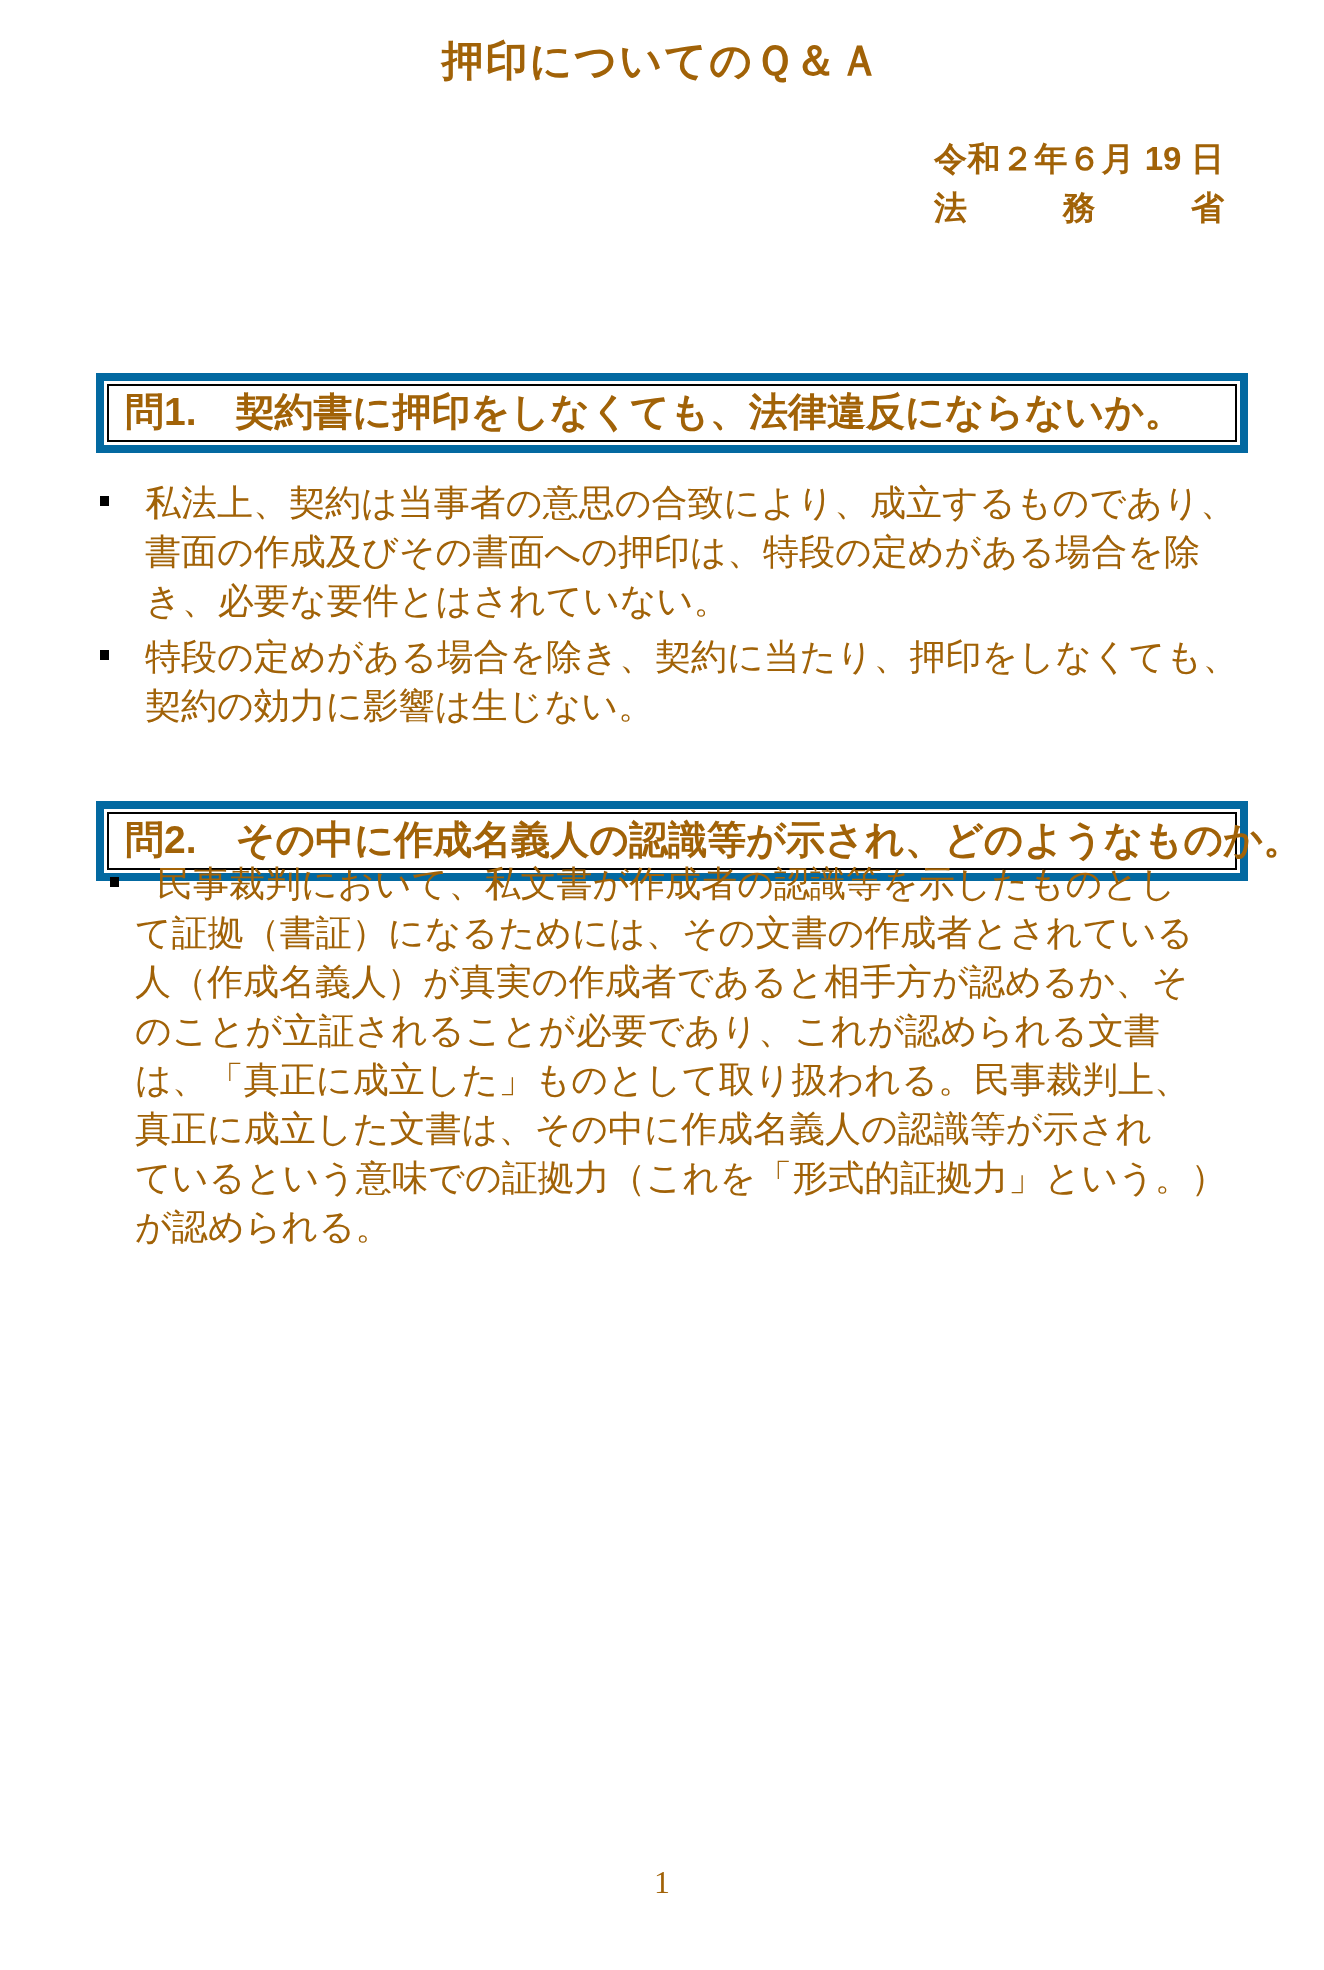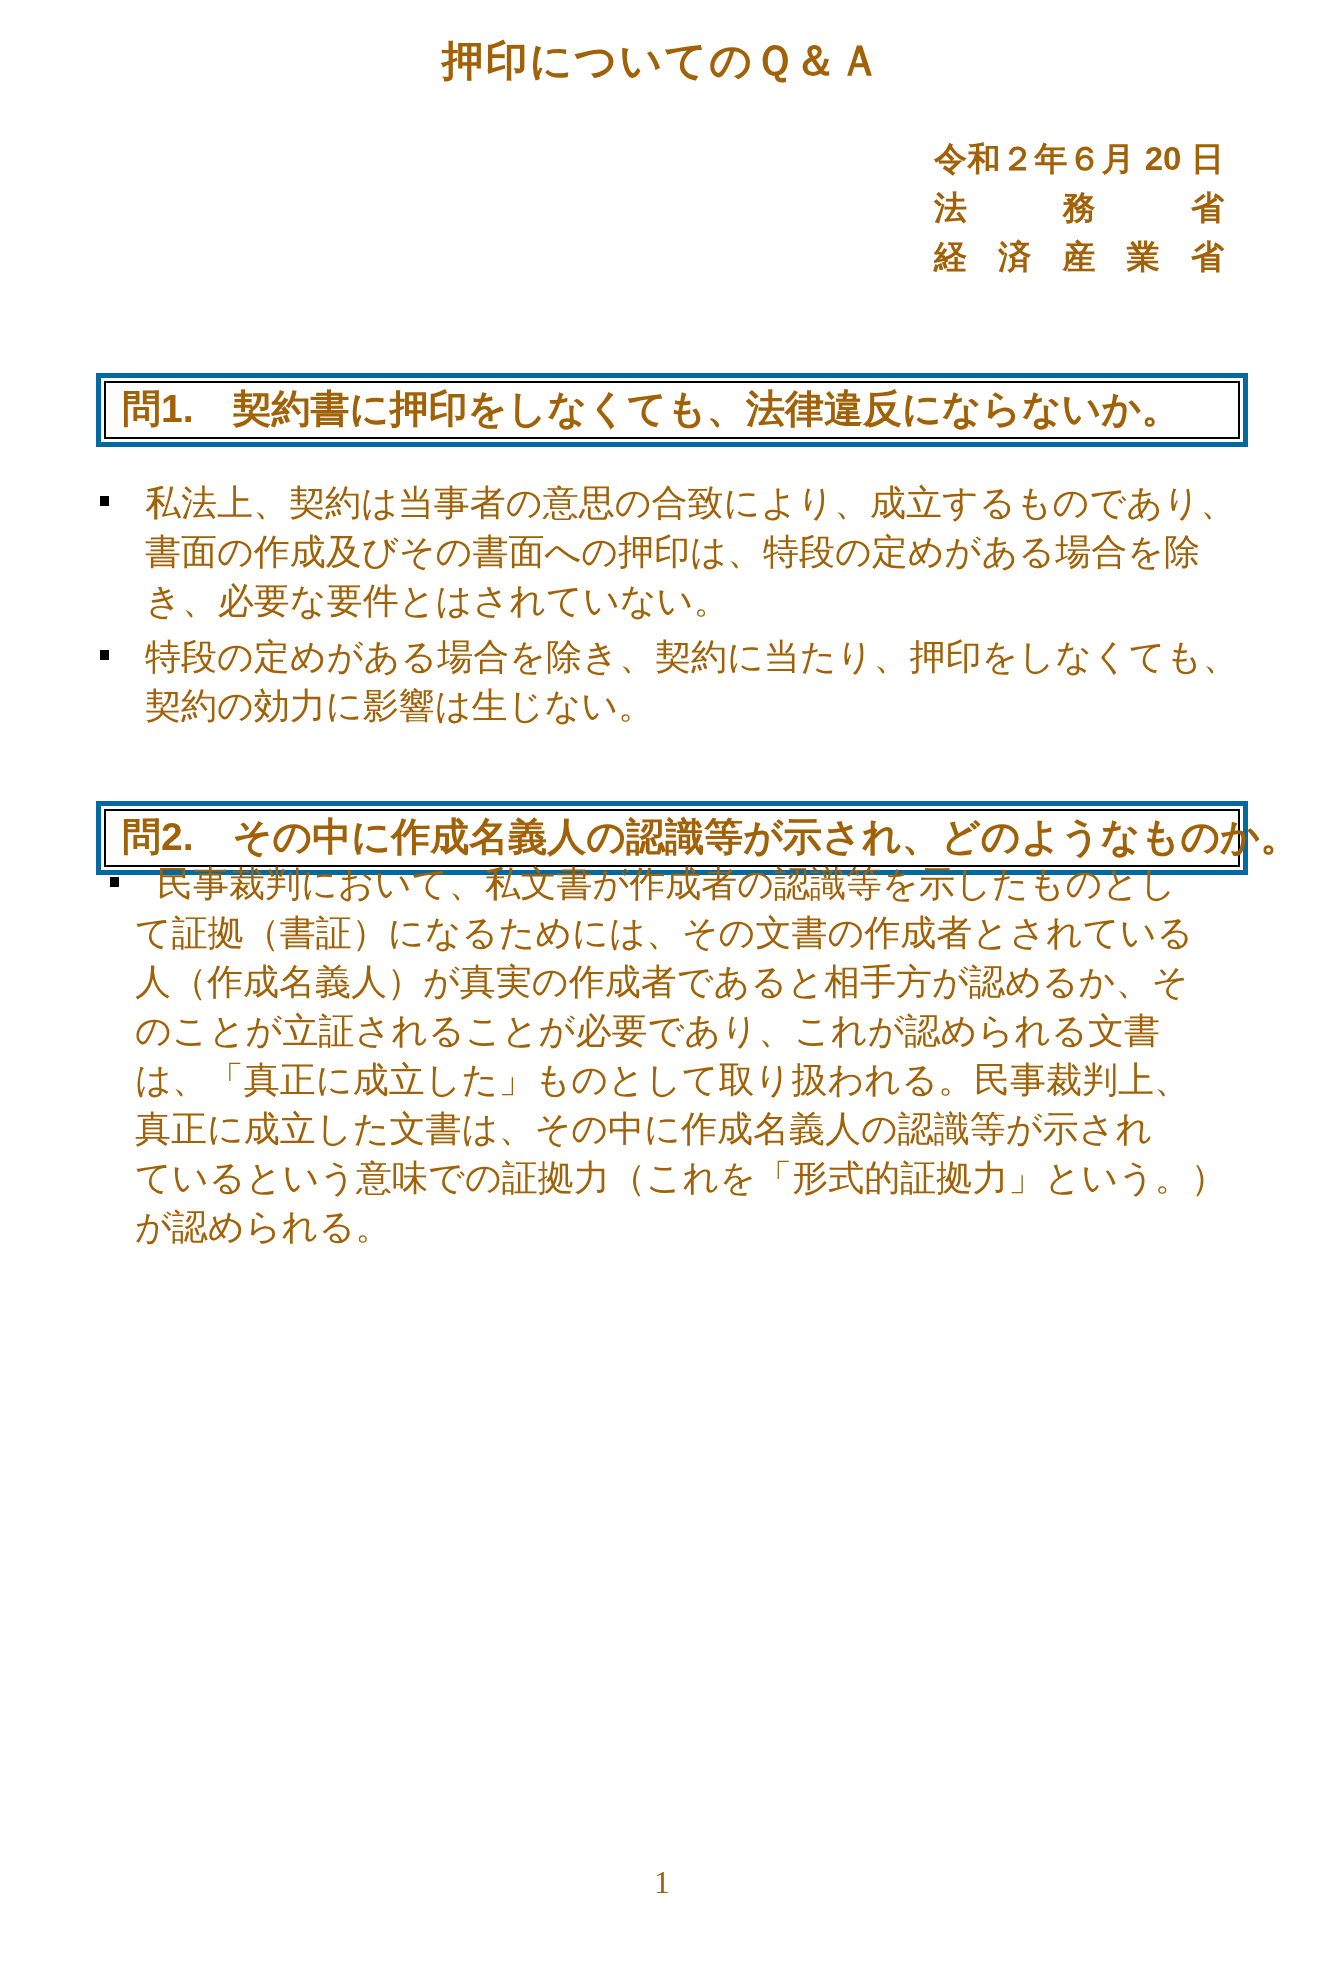--- a/index.html
+++ b/index.html
@@ -45,21 +45,21 @@
     text-align: justify;
     text-align-last: justify;
   }
 
   
   .qbox {
     position: absolute;
     left: 96px;
     width: 1152px;
     box-sizing: border-box;
-    border: 5px solid #0369a1;
+    border: 8px solid #0369a1;
     padding: 3px;
     background: #fff;
   }
   .qbox-inner {
     border: 2px solid #000;
     padding: 4px 6px 6px 16px;
     font-size: 39px;
     line-height: 44px;
     font-weight: bold;
     white-space: nowrap;
@@ -108,23 +108,22 @@
   }
 </style>
 </head>
 <body>
 
 <div class="page">
 
   <h1 class="doc-title">押印についてのＱ＆Ａ</h1>
 
   <div class="issuer-block">
-    <div class="issuer-line">令和２年６月 20 日</div>
+    <div class="issuer-line">令和２年６月 19 日</div>
     <div class="issuer-line">法 務 省</div>
-    <div class="issuer-line">経 済 産 業 省</div>
   </div>
 
   <section class="qbox qbox-1">
     <div class="qbox-inner">問1.　契約書に押印をしなくても、法律違反にならないか。</div>
   </section>
 
   <div class="answer-list answer-list-1">
     <div class="answer-item">
       <span class="bullet-square"></span>
       <p class="answer-text">私法上、契約は当事者の意思の合致により、成立するものであり、

